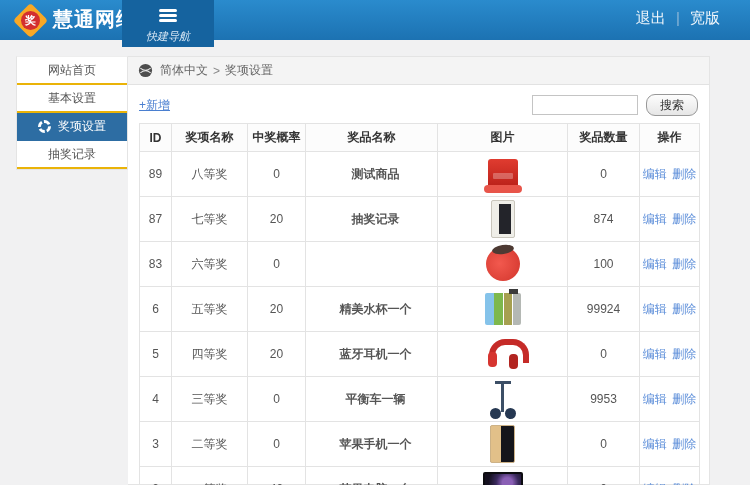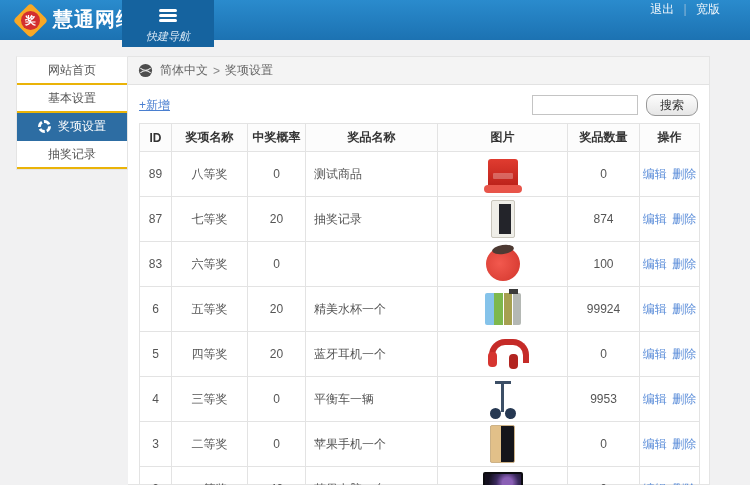--- a/index.html
+++ b/index.html
@@ -12,21 +12,21 @@
   .logo-mark { width:25px; height:25px; background:#f9a825; transform:rotate(45deg); border-radius:4px;
     display:flex; align-items:center; justify-content:center; margin:3px 10px 0 2px; }
   .logo-badge { width:19px; height:19px; background:#d32f2f; border-radius:50%; transform:rotate(-45deg);
     color:#fff; font-size:11px; font-weight:bold; display:flex; align-items:center; justify-content:center; }
   .brand-name { color:#fff; font-size:20px; font-weight:bold; letter-spacing:1px; }
   .quick-nav { position:absolute; left:122px; top:0; width:92px; height:47px; background:#15639f;
     text-align:center; cursor:pointer; }
   .menu-icon { display:inline-block; margin-top:7px; }
   .menu-icon span { display:block; width:18px; height:3px; background:#fff; border-radius:2px; margin:2px auto 0; }
   .quick-nav-label { display:block; color:#d9e8f5; font-size:11px; margin-top:3px;font-style:italic; }
-  .top-links { position:absolute; right:30px; top:1px; font-size:12px; color:#cfe2f2; }
+  .top-links { position:absolute; right:30px; top:9px; font-size:15px; color:#cfe2f2; }
   .top-links a { color:#f0f6fb; text-decoration:none; cursor:pointer; }
   .top-links .sep { margin:0 6px; color:#8fb8d8; }
 
   
   .sidebar { position:absolute; left:16px; top:56px; width:112px; background:#fff;
     border:1px solid #e4e4e4; border-top:1px solid #eee; }
   .side-item { height:28px; display:flex; align-items:center; justify-content:center;
     font-size:12px; color:#555; border-bottom:2px solid #eab308; cursor:pointer; background:#fff; }
   .side-item.active { background:#2d6da3; color:#fff; border-bottom-color:#2d6da3; }
   .gear { display:inline-block; width:13px; height:13px; border:3px dashed #fff; border-radius:50%;
@@ -49,21 +49,21 @@
   .search-btn { margin-left:8px; height:22px; padding:0 13px; font-size:12px; color:#333;
     background:linear-gradient(#fdfdfd,#e6e6e6); border:1px solid #989898; border-radius:9px; cursor:pointer; }
 
   
   table { border-collapse:collapse; table-layout:fixed; width:560px; margin-top:6px; }
   th,td { border:1px solid #e3e3e3; font-size:12px; text-align:center; overflow:hidden; }
   th { height:28px; color:#333; font-weight:bold; background:#fcfcfc; }
   td { height:45px; color:#555; }
   .c-id{width:32px} .c-name{width:76px} .c-prob{width:58px} .c-prize{width:132px}
   .c-img{width:130px} .c-qty{width:72px} .c-ops{width:60px}
-  td.c-prize { text-align:left; padding-left:8px; }
+  td.c-prize { text-align:center; padding-left:8px;font-weight:bold; }
   .op-link { color:#5b8dd9; text-decoration:none; cursor:pointer; margin:0 1px; }
 
   
   .prize-img { position:relative; margin:0 auto; }
   .img-red-box { width:30px; height:30px; background:linear-gradient(#e03c30,#b81f18); border-radius:3px; }
   .img-red-box::before { content:""; position:absolute; left:5px; right:5px; top:14px; height:6px;
     background:rgba(255,255,255,.28); border-radius:1px; }
   .img-red-box::after { content:""; position:absolute; left:-4px; right:-4px; bottom:-4px; height:8px;
     background:#e8554a; border-radius:4px; }
   .img-tablet { width:24px; height:38px; background:#efeee8; border:1px solid #c9c6bc; border-radius:2px; }

